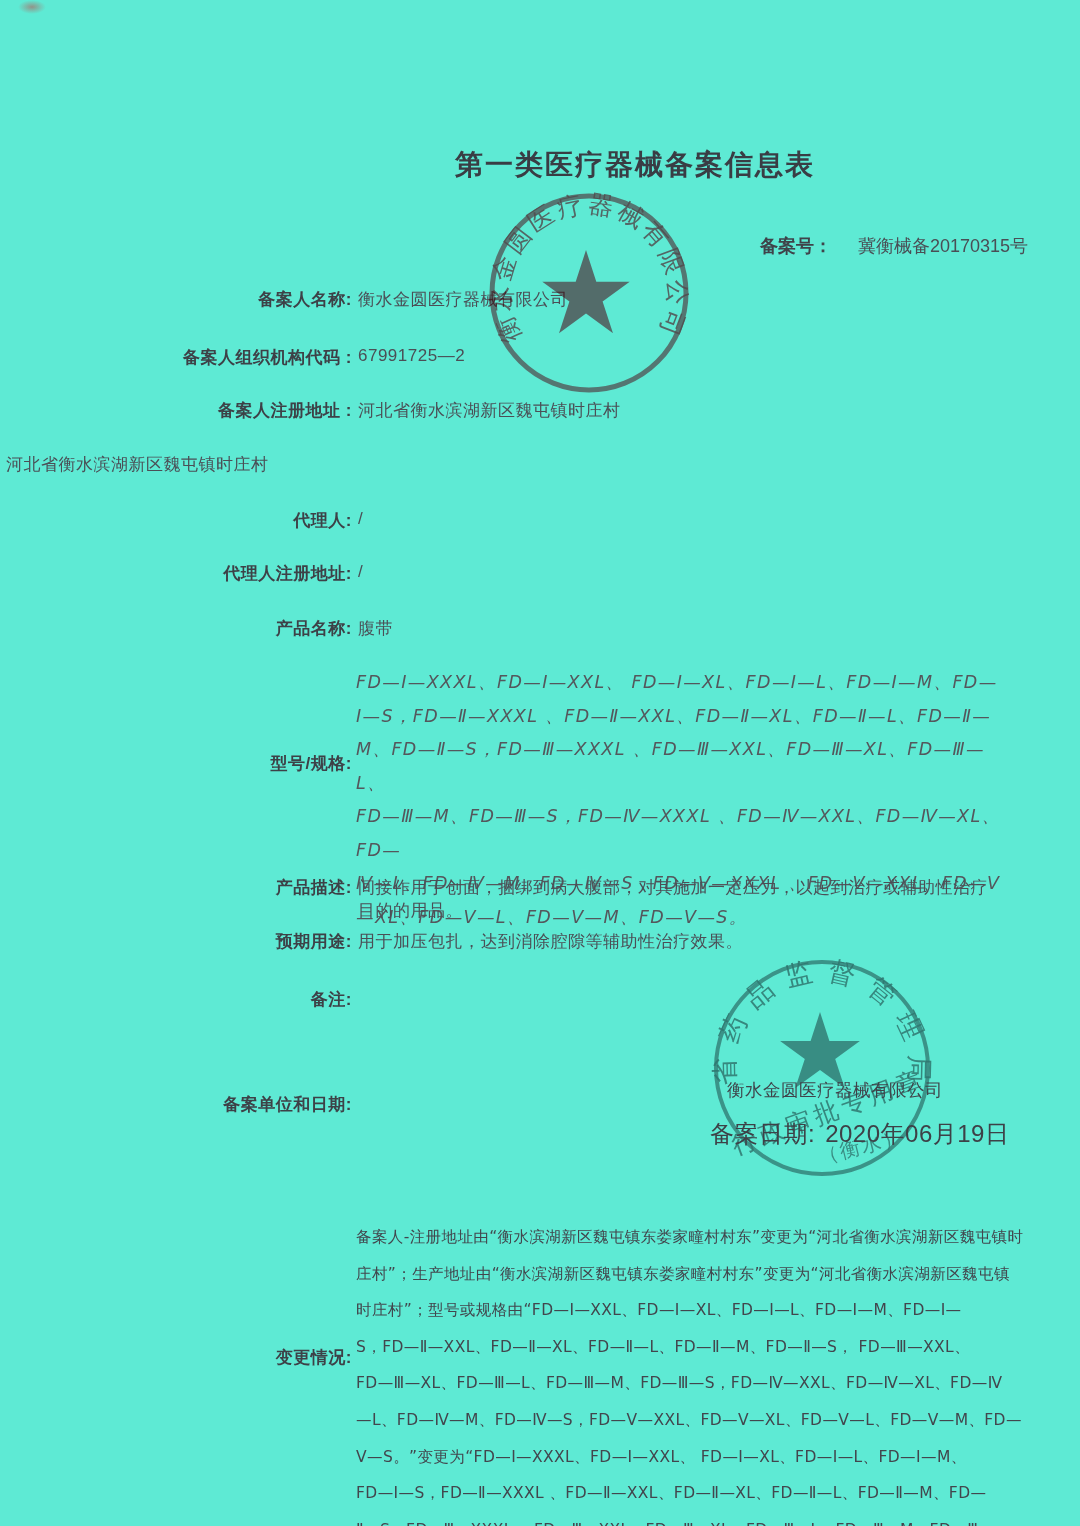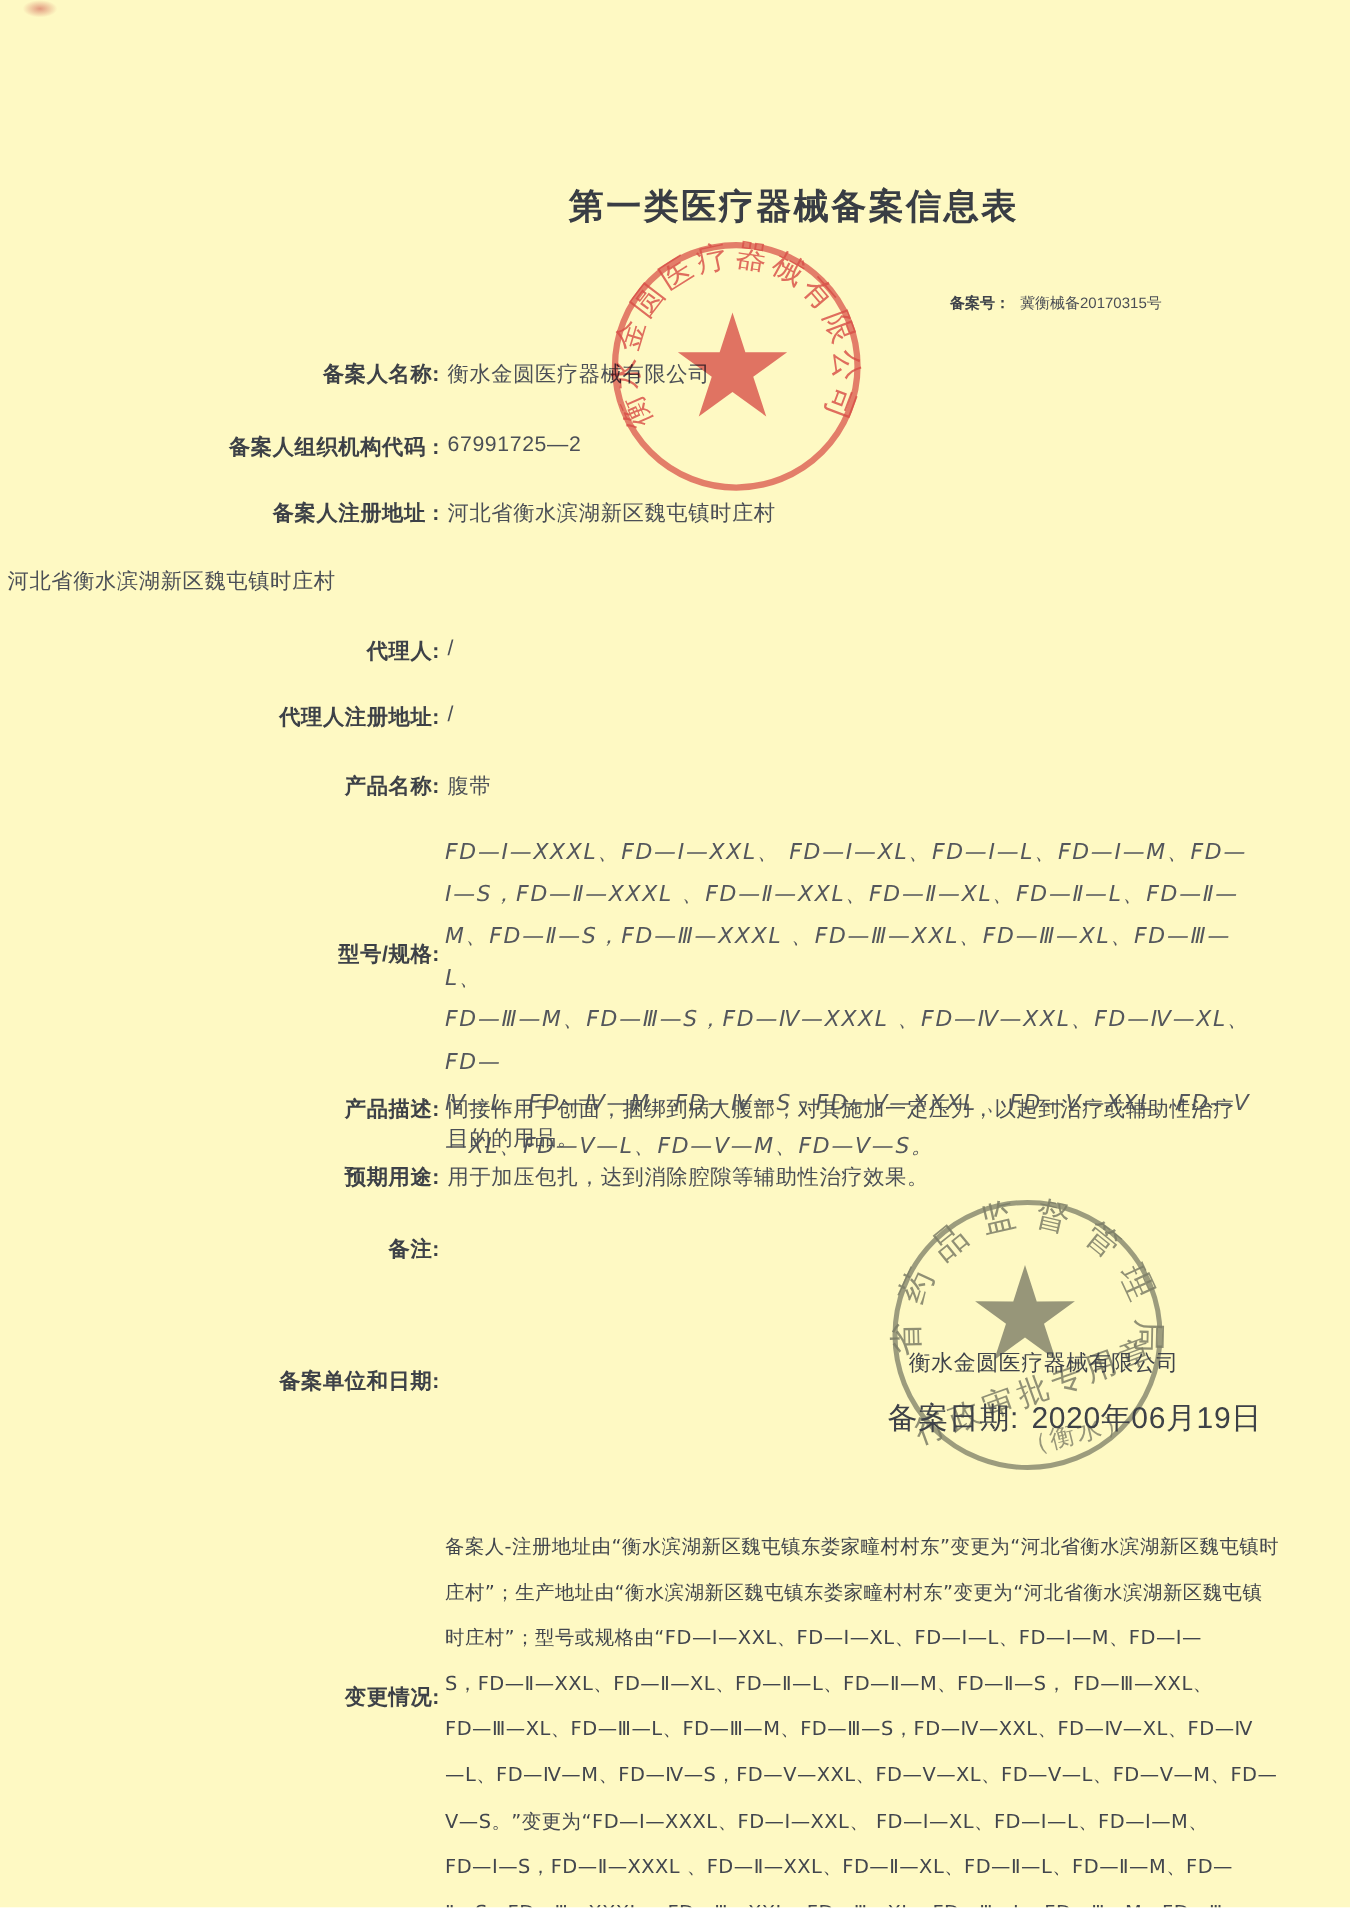--- a/index.html
+++ b/index.html
@@ -1,28 +1,28 @@
 <!DOCTYPE html>
 <html><head>
 <meta charset="utf-8">
 <style>
   html,body{margin:0;padding:0;background:#ffffff;}
   .page{
     position:relative;width:1080px;height:1526px;overflow:hidden;
-    background:#fef9c3;
+    background:#5eead4;
     font-family:"Liberation Sans","DejaVu Sans",sans-serif;
     color:#464a51;
   }
   .title{
     position:absolute;left:455px;top:146px;
     font-size:28px;font-weight:bold;letter-spacing:2px;color:#393d44;
   }
   .record-no{
-    position:absolute;left:760px;top:234px;display:flex;gap:8px;
-    font-size:12px;color:#4a4e55;
+    position:absolute;left:760px;top:234px;display:flex;gap:26px;
+    font-size:18px;color:#4a4e55;
   }
   .record-no .rlabel{font-weight:bold;color:#3f434a;}
   .row{position:absolute;left:0;width:988px;display:flex;align-items:flex-start;}
   .lbl{
     flex:none;width:352px;text-align:right;
     font-size:17px;font-weight:bold;color:#3d4147;letter-spacing:0.5px;
   }
   .val{margin-left:6px;font-size:17px;color:#4b4f56;letter-spacing:0.5px;max-width:700px;}
   .model-lines{
     position:absolute;left:356px;top:666px;width:655px;

